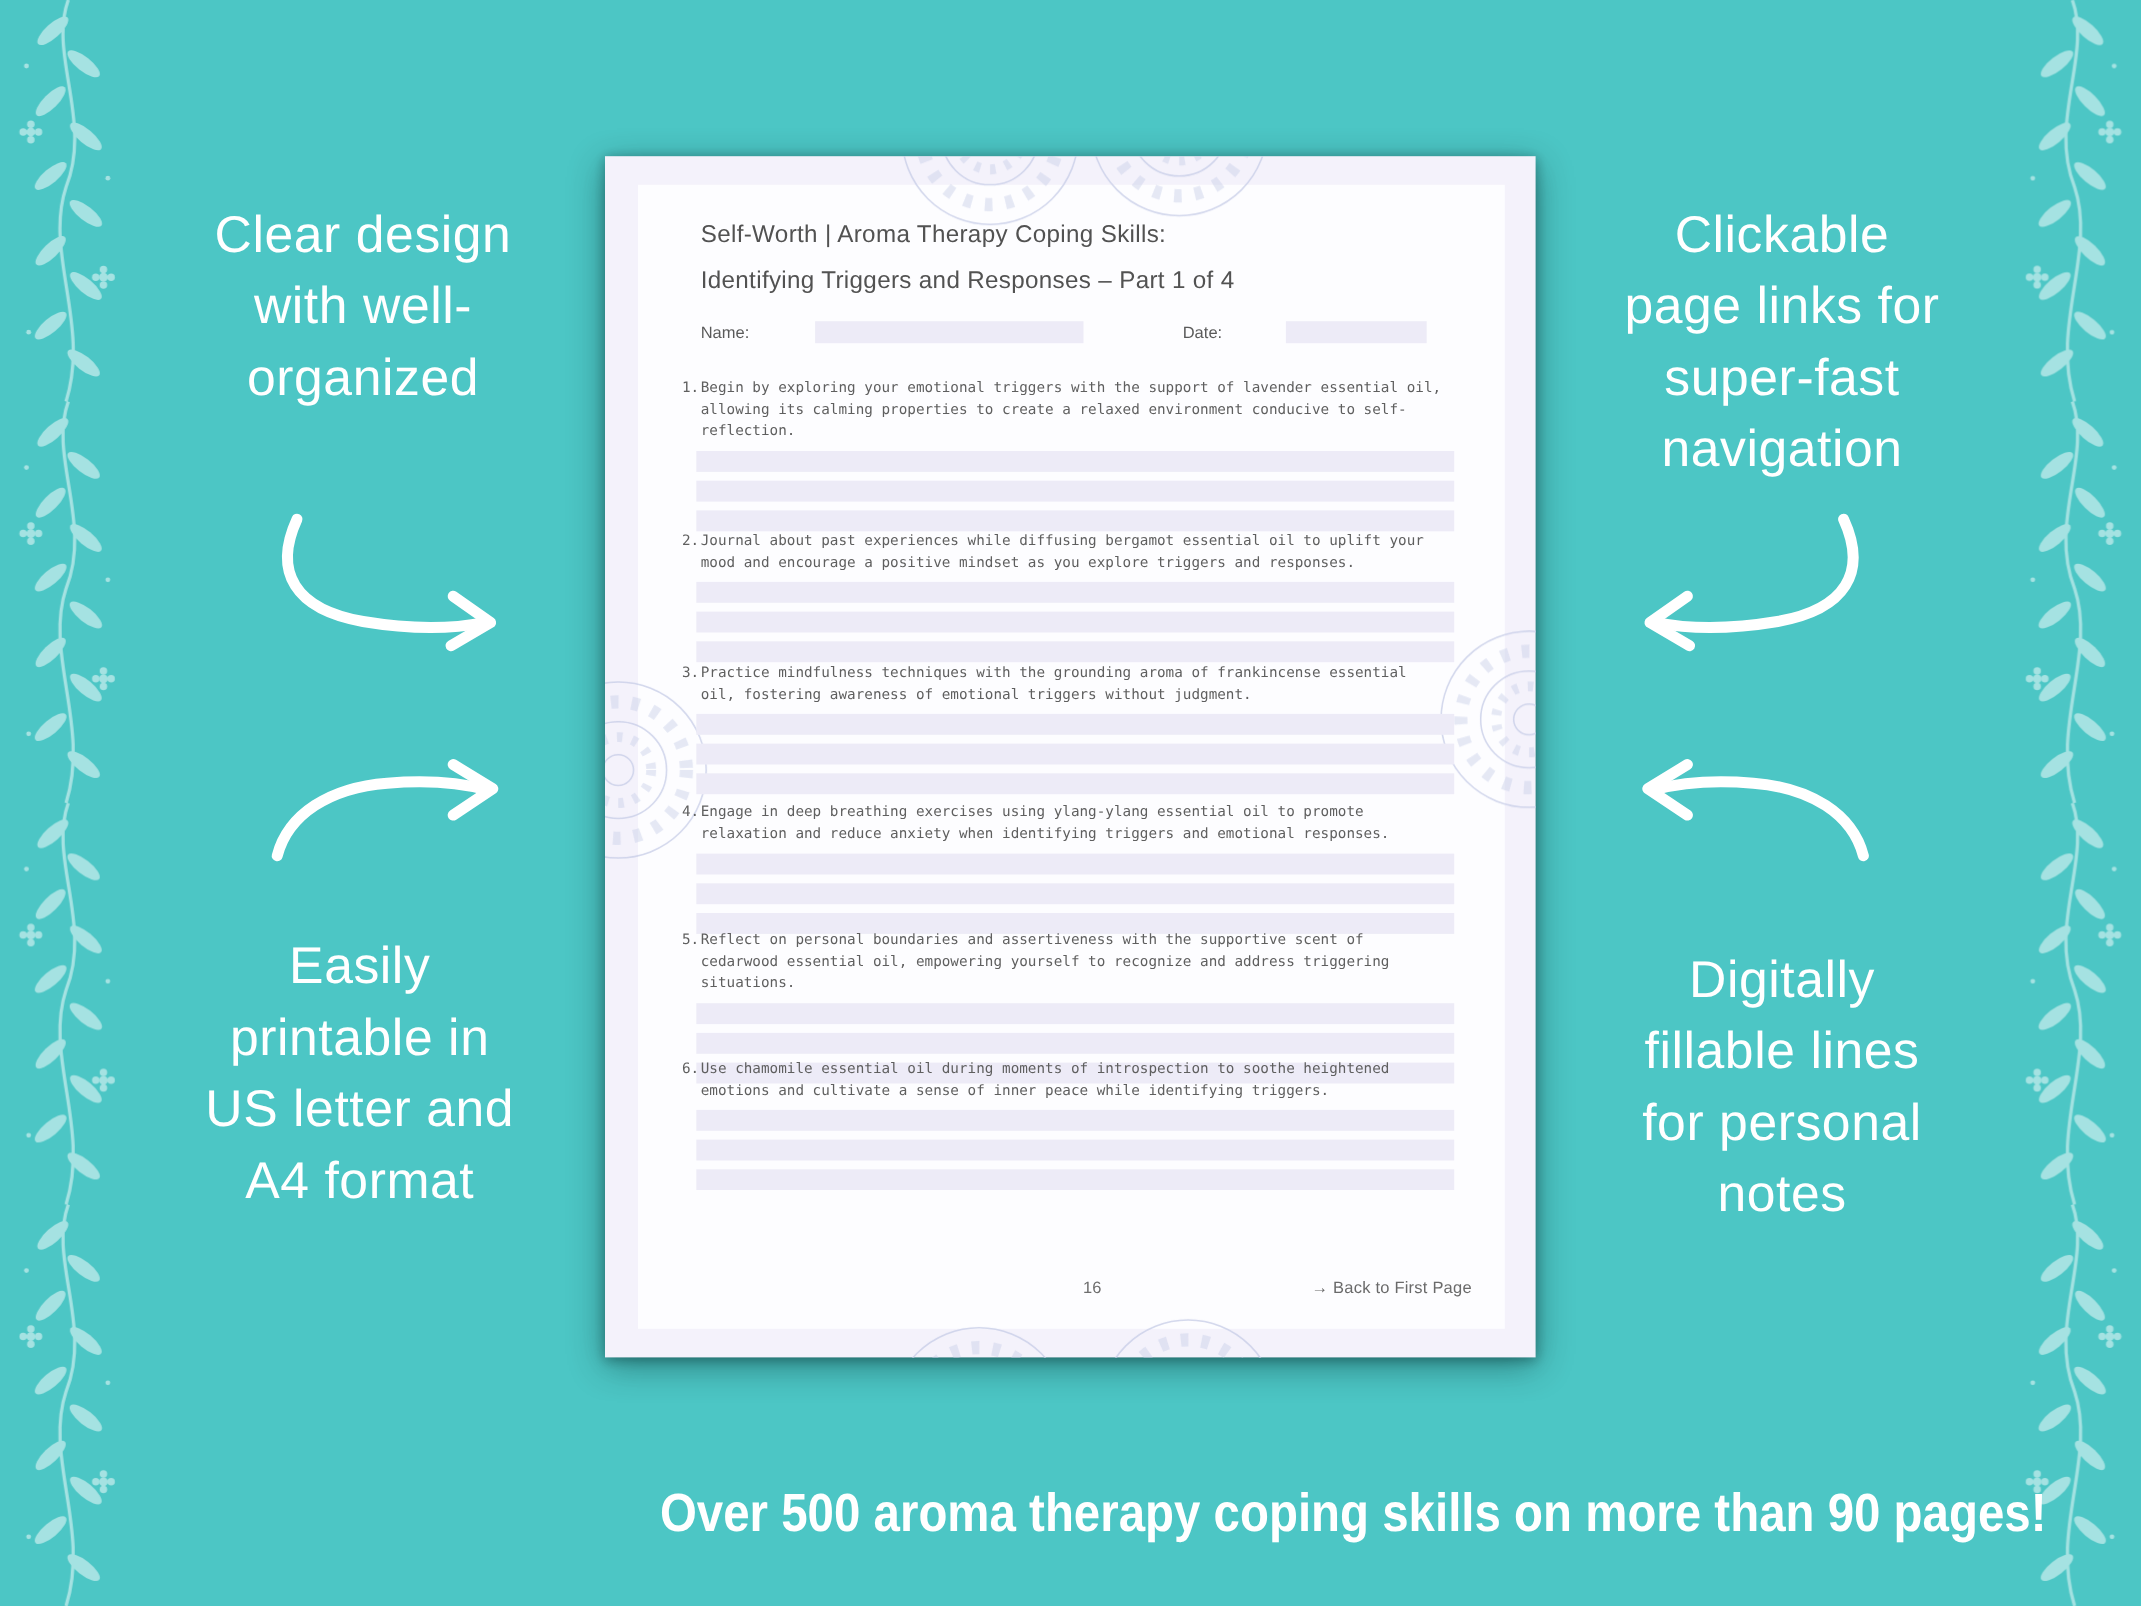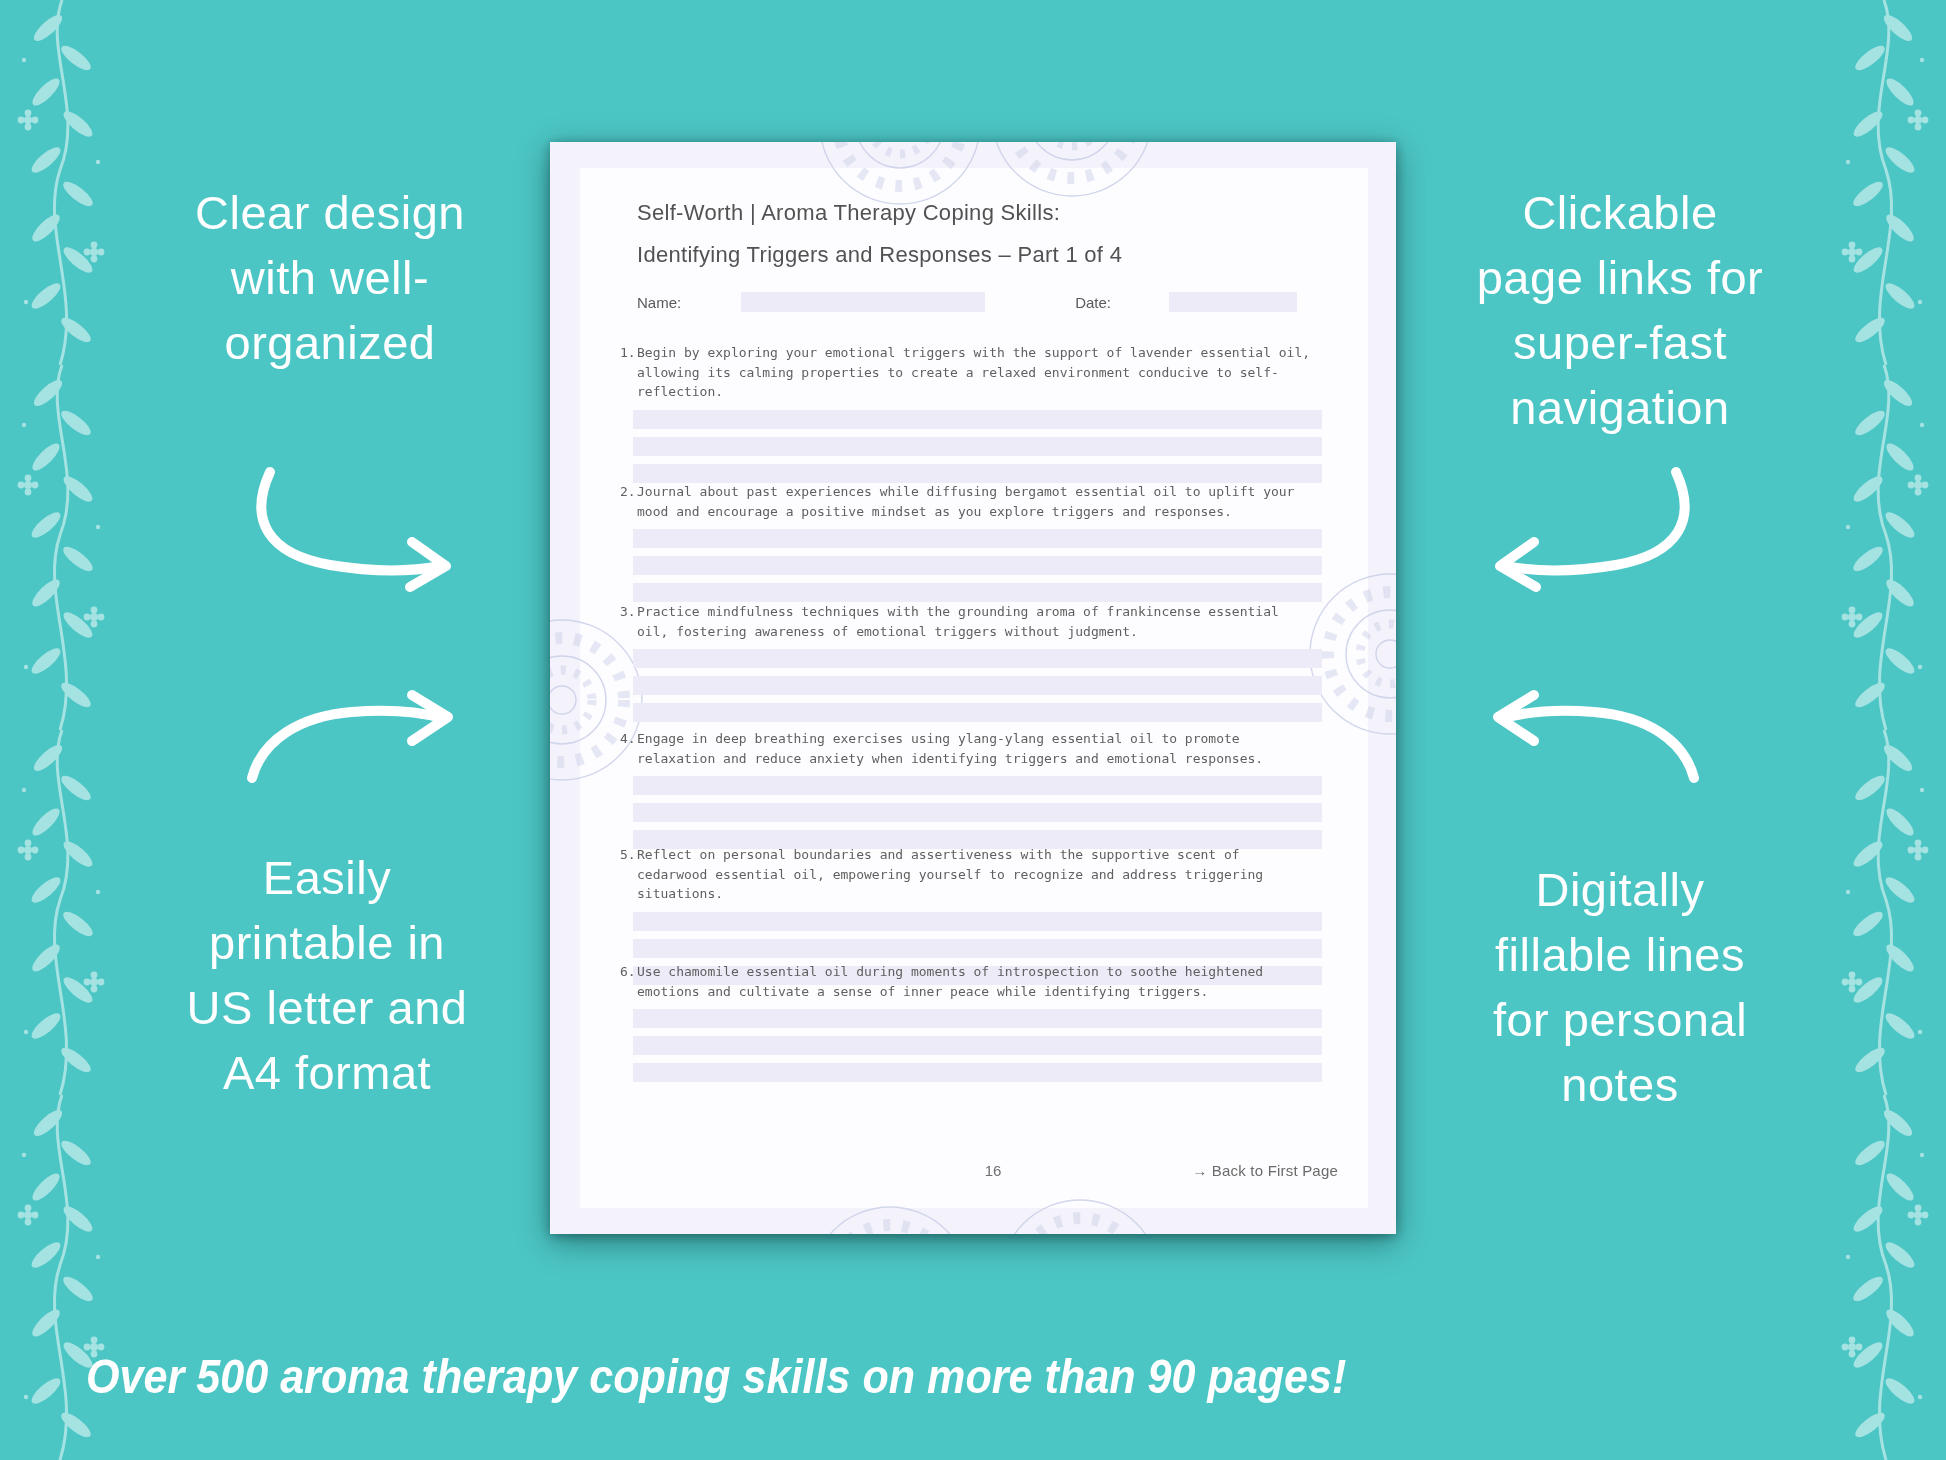--- a/index.html
+++ b/index.html
@@ -11,21 +11,21 @@
 
   
   .callout{position:absolute;width:430px;color:#ffffff;text-align:center;
            font-size:47px;line-height:65px;font-weight:400;letter-spacing:.5px;}
   .co-tl{left:115px;top:180px;}
   .co-tr{left:1405px;top:180px;}
   .co-bl{left:112px;top:845px;}
   .co-br{left:1405px;top:845px;margin-top:12px;}
 
   
-  .banner{position:absolute;left:0;top:1348px;width:1946px;text-align:left;color:#fff;font-style:italic;}
+  .banner{position:absolute;left:0;top:1348px;width:1946px;text-align:right;color:#fff;}
   .banner span{display:inline-block;font-size:49px;font-weight:700;
                transform:scaleX(.88);transform-origin:center;letter-spacing:0px;}
 
   
   .page{position:absolute;left:550px;top:142px;width:846px;height:1092px;
         background:#f4f2fb;box-shadow:0 8px 30px rgba(0,35,35,.45),0 2px 10px rgba(0,35,35,.35);}
   .page-inner{position:absolute;left:30px;top:26px;width:788px;height:1040px;background:#fdfdff;}
   .title{position:absolute;left:87px;color:#525252;font-size:22px;letter-spacing:.3px;}
   .title1{top:58px;}
   .title2{top:100px;}

